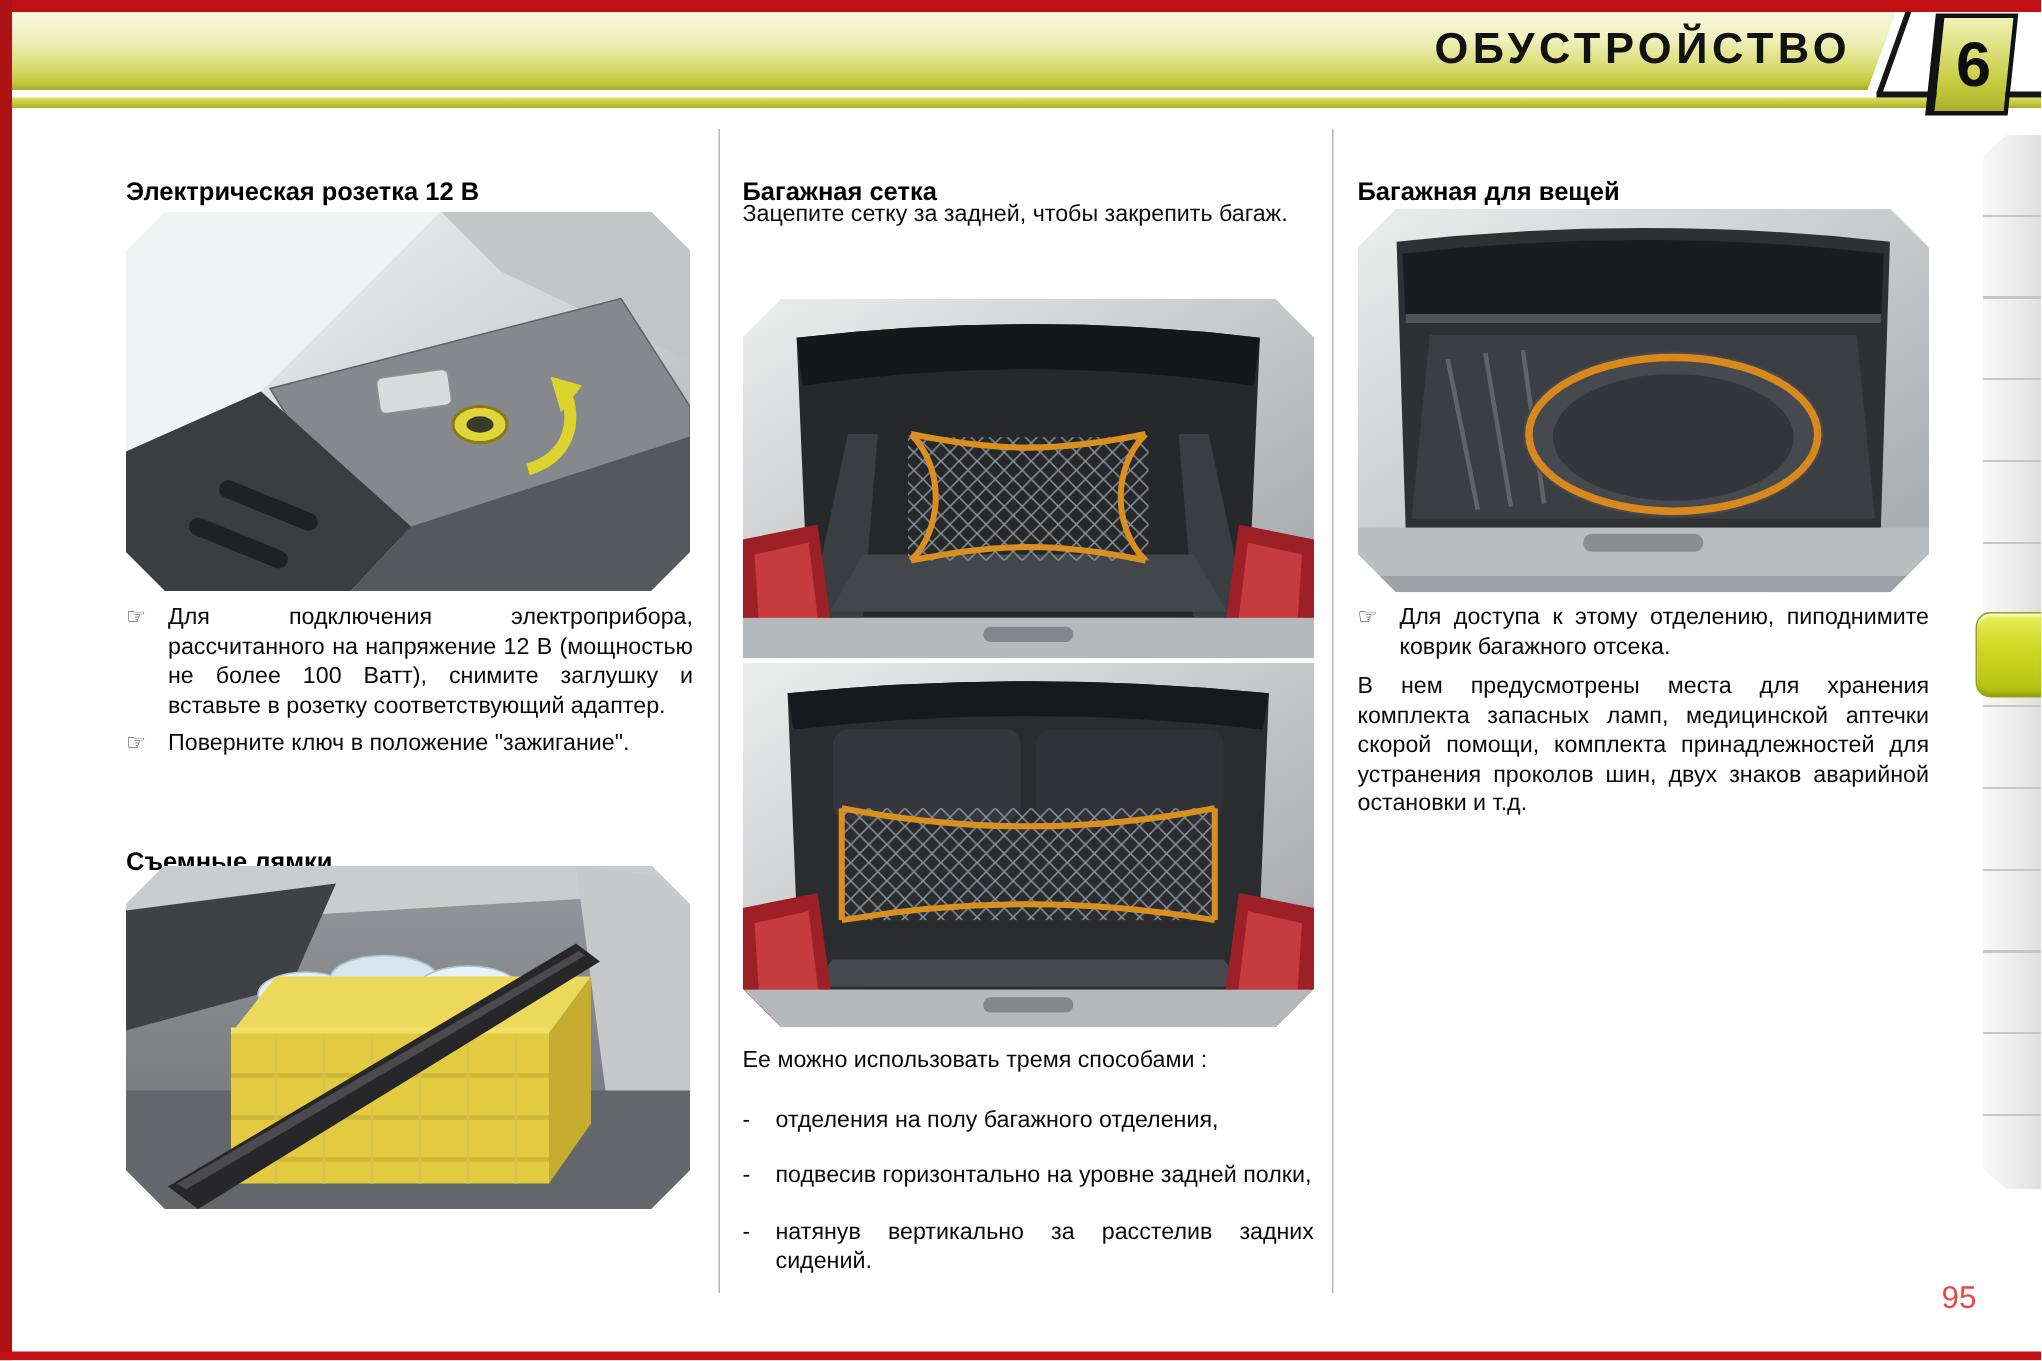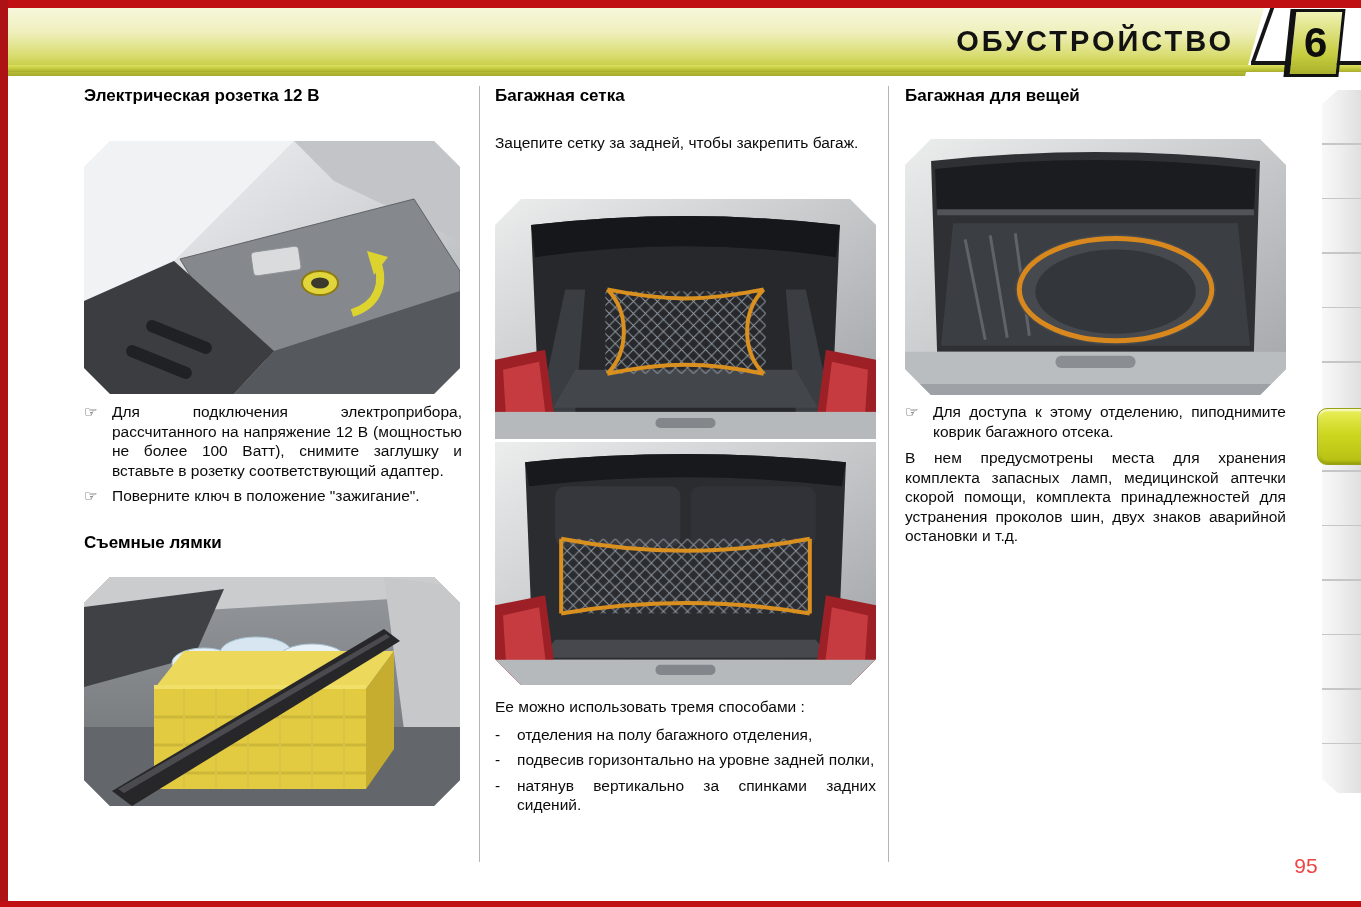--- a/index.html
+++ b/index.html
@@ -5,48 +5,48 @@
   html,body{margin:0;padding:0;background:#ffffff;}
   .page{position:relative;width:1361px;height:907px;background:#ffffff;overflow:hidden;
         font-family:"Liberation Sans","DejaVu Sans",sans-serif;color:#0a0a0a;}
 
   
   .strip-top{position:absolute;left:0;top:0;width:1361px;height:8px;background:#c11013;}
   .strip-left{position:absolute;left:0;top:0;width:8px;height:907px;background:#ad1315;}
   .strip-bottom{position:absolute;left:0;bottom:0;width:1361px;height:6px;background:#c11013;}
 
   
-  .band{position:absolute;left:8px;top:8px;width:1256px;height:68px;
+  .band{position:absolute;left:8px;top:8px;width:1256px;height:52px;
         background:linear-gradient(180deg,#f7f7dc 0%,#eff0bd 35%,#d9dd70 70%,#c3c93c 90%,#a4aa2b 100%);
         clip-path:polygon(0 0,100% 0,calc(100% - 19px) 100%,0 100%);}
   .band-title{position:absolute;right:30px;top:50%;transform:translateY(-52%);
         font-size:29px;font-weight:bold;letter-spacing:3px;color:#121212;white-space:nowrap;}
   .swoosh-d{position:absolute;left:1251px;top:8px;width:4px;height:54px;background:#161616;
         transform:skewX(-19.6deg);transform-origin:0 100%;}
   .swoosh-h{position:absolute;left:1251px;top:61px;width:110px;height:4px;background:#161616;}
   .thin-band{position:absolute;left:8px;top:65px;width:1353px;height:7px;
         background:linear-gradient(180deg,#dde162 0%,#c3c93c 55%,#a8ae2e 100%);}
   .chapter-box{position:absolute;left:1287px;top:9px;width:46px;height:62px;
         background:linear-gradient(180deg,#f0f2b4 0%,#c6cc3e 70%,#aab02c 100%);
         border:3px solid #121212;border-left-width:6px;transform:skewX(-6deg);
         display:flex;align-items:center;justify-content:center;}
   .chapter-box span{transform:skewX(6deg);font-size:42px;font-weight:bold;color:#0d0d0d;line-height:1;}
 
   
   .col-sep{position:absolute;top:86px;width:1px;height:776px;background:#b5b5b5;}
-  .h1{position:absolute;font-size:17px;font-weight:bold;color:#000;white-space:nowrap;}
+  .h1{position:absolute;font-size:17px;font-weight:bold;color:#000;white-space:nowrap;margin-top:32px;}
   .jtext{margin:0;font-size:15.5px;line-height:19.5px;text-align:justify;}
   .caption{position:absolute;}
 
   .bullet-block{position:absolute;display:flex;flex-direction:column;row-gap:6px;}
   .bullet-row{display:flex;align-items:flex-start;}
   .hand{flex:0 0 28px;font-size:15px;line-height:19.5px;color:#222;}
   .bullet-row .jtext{flex:1;}
 
-  .usage{position:absolute;display:flex;flex-direction:column;row-gap:6px;}
+  .usage{position:absolute;display:flex;flex-direction:column;row-gap:18px;}
   .usage-title{margin:0 0 2px 0;}
   .usage-item{display:flex;align-items:flex-start;}
   .dash{flex:0 0 22px;font-size:15.5px;line-height:19.5px;}
   .usage-item .jtext{flex:1;}
 
   
   .photo{position:absolute;overflow:hidden;}
   .photo svg{display:block;width:100%;height:100%;}
   .chamfer-all{clip-path:polygon(26px 0,calc(100% - 26px) 0,100% 26px,100% calc(100% - 26px),
                calc(100% - 26px) 100%,26px 100%,0 calc(100% - 26px),0 26px);}
@@ -225,21 +225,21 @@
     <div class="usage-item">
       <span class="dash">-</span>
       <p class="jtext">отделения на полу багажного отделения,</p>
     </div>
     <div class="usage-item">
       <span class="dash">-</span>
       <p class="jtext">подвесив горизонтально на уровне задней полки,</p>
     </div>
     <div class="usage-item">
       <span class="dash">-</span>
-      <p class="jtext">натянув вертикально за спинками задних сидений.</p>
+      <p class="jtext">натянув вертикально за расстелив задних сидений.</p>
     </div>
   </div>
 
   <div class="h1" style="left:905px;top:86px;">Багажная для вещей</div>
 
   <div class="photo chamfer-all" style="left:905px;top:139px;width:381px;height:256px;">
     <svg viewBox="0 0 380 255" preserveAspectRatio="none">
       <defs>
         <linearGradient id="p5bg" x1="0" y1="0" x2="1" y2="1">
           <stop offset="0" stop-color="#eceded"></stop>

